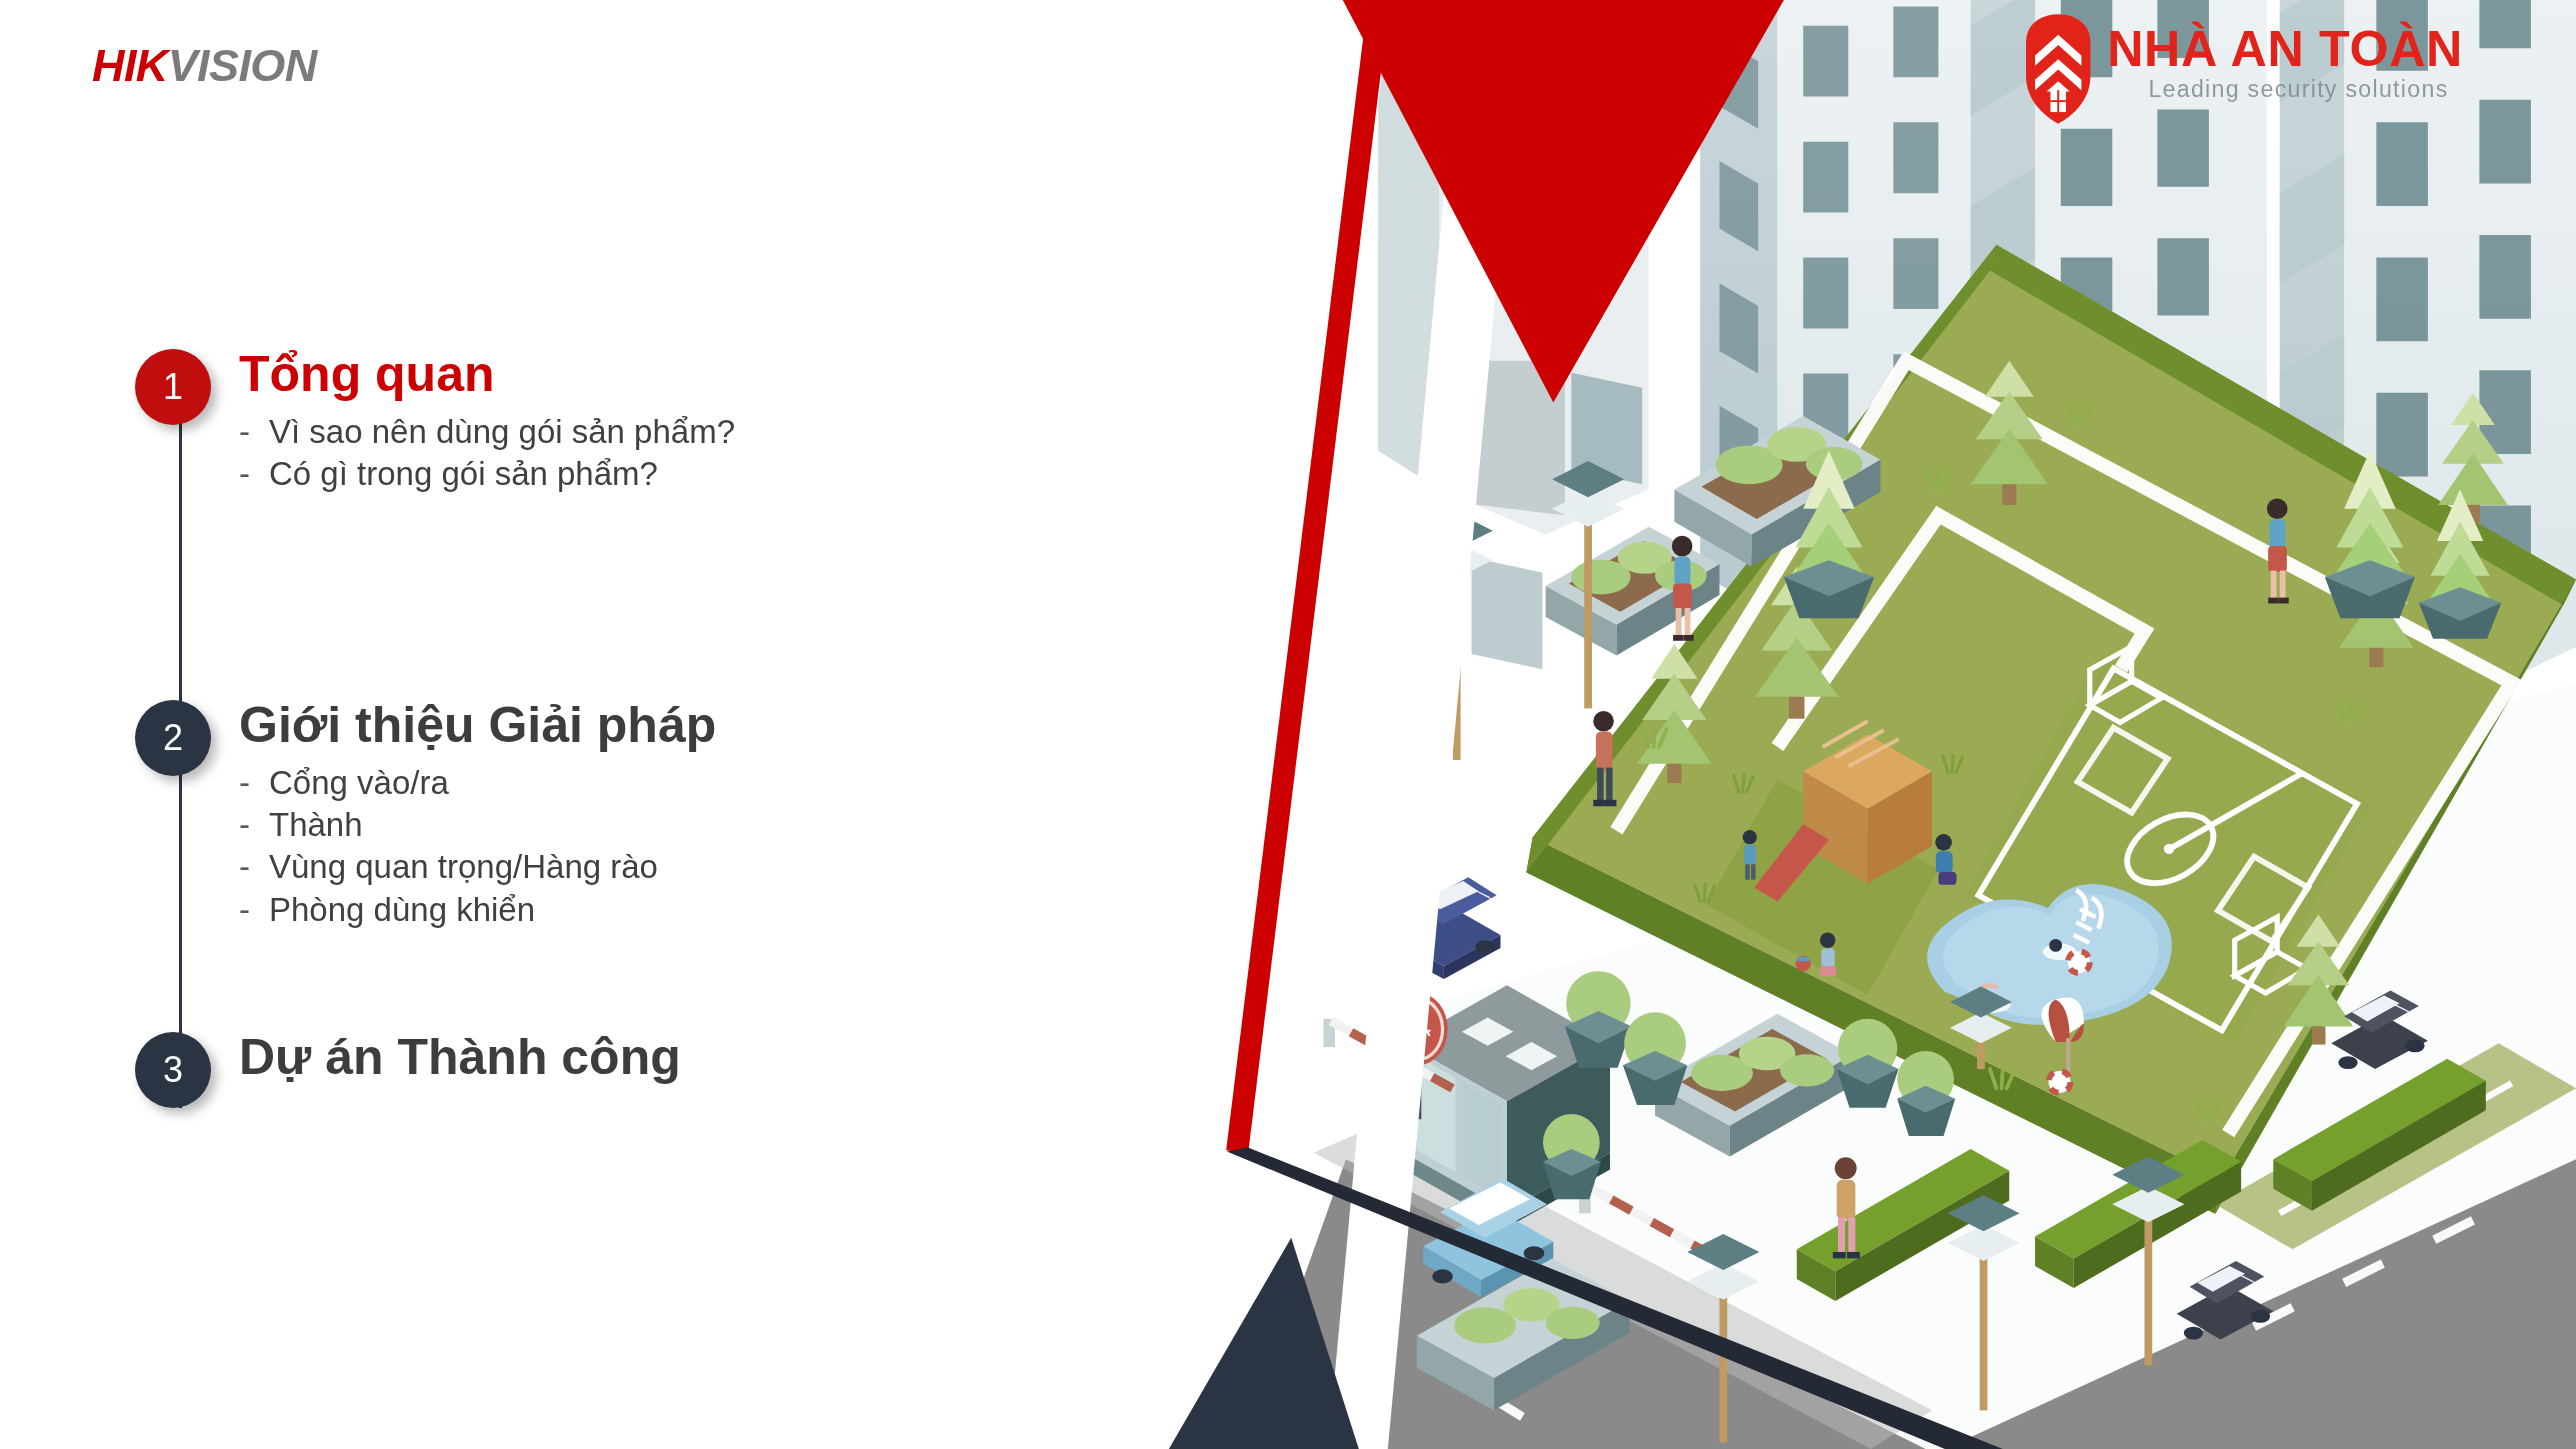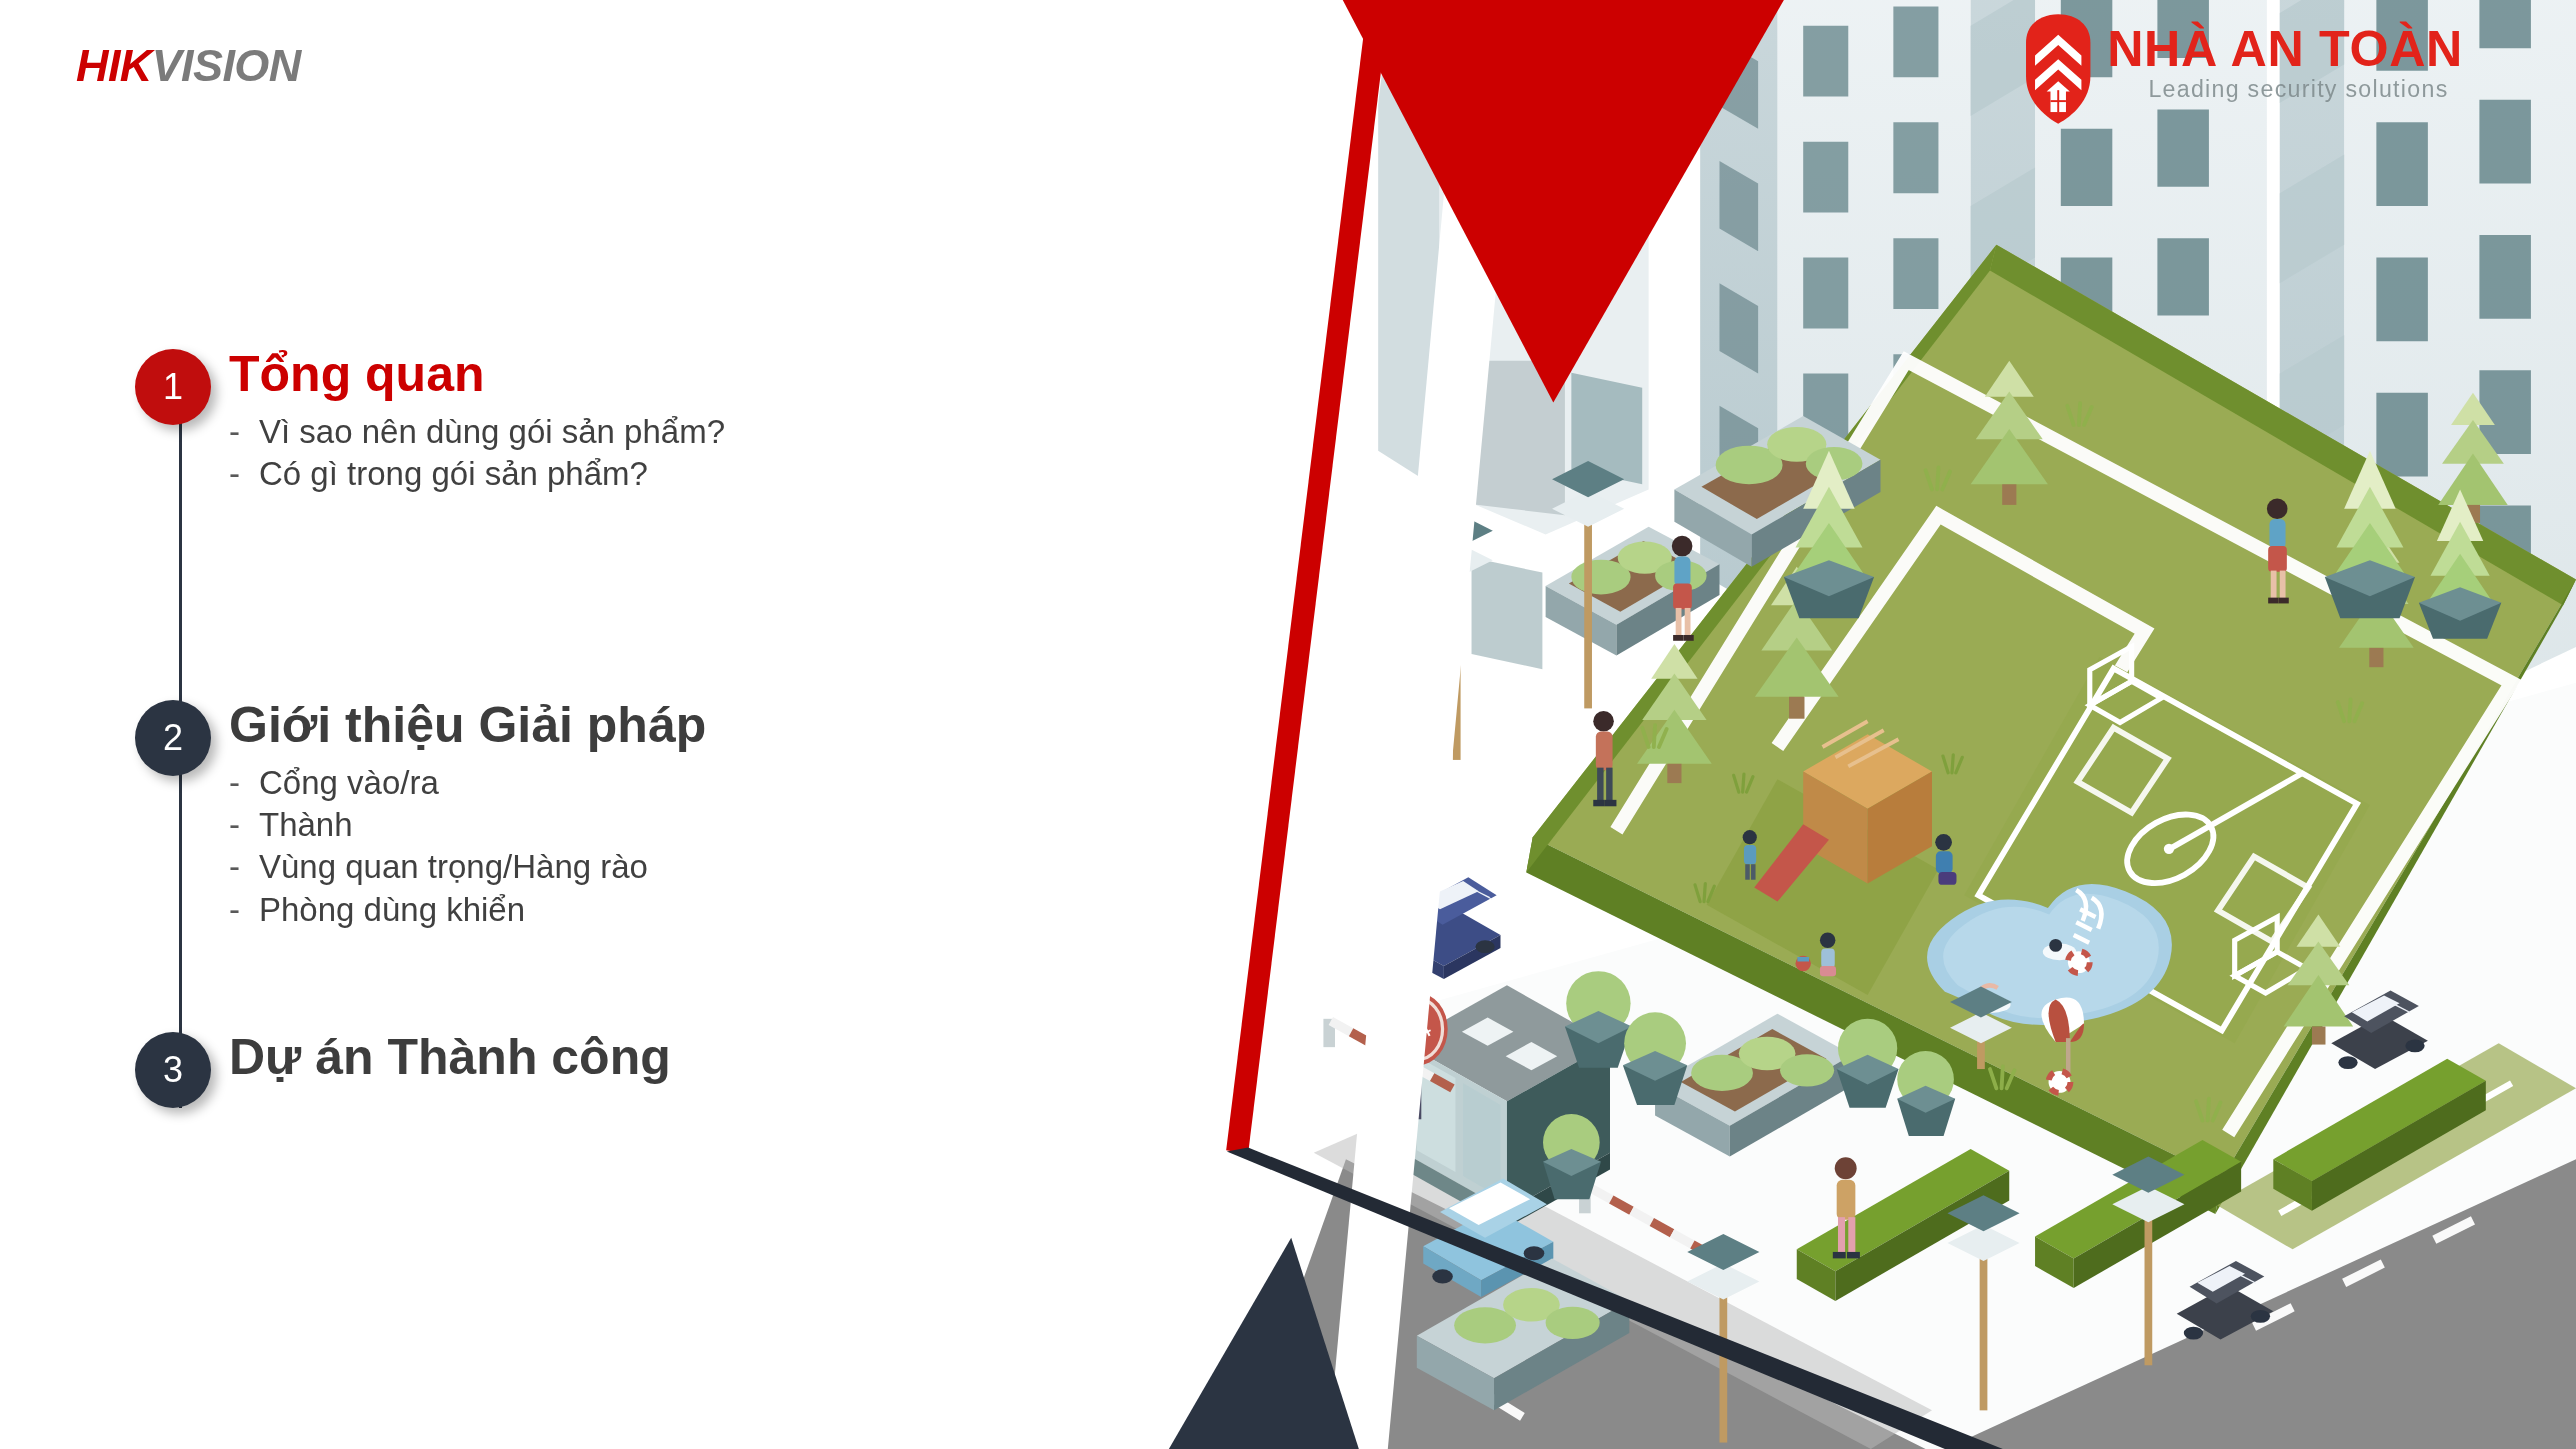--- a/index.html
+++ b/index.html
@@ -26,21 +26,21 @@
     position: absolute;
     left: 76px;
     top: 40px;
     font-size: 45px;
     font-weight: 700;
     font-style: italic;
     letter-spacing: -0.6px;
     white-space: nowrap;
     user-select: none;
   }
-  #brand-logo .hik { color: #cc0000; }
+  #brand-logo .hik { color: #cc0000; margin-left: 16px; }
   #brand-logo .vision { color: #7b7b7b; text-align: center; }
 
   
   #agenda {
     position: absolute;
     left: 135px;
     top: 348px;
     width: 966px;
   }
   .agenda-rail {
@@ -69,21 +69,21 @@
     color: #ffffff;
     font-size: 36px;
     font-weight: 400;
     box-shadow: 5.8px 5.8px 10.3px rgba(0,0,0,0.28);
     margin-top: 1.3px;
   }
   .badge-red { background: #c00d0d; }
   .badge-navy { background: #2b3442; }
 
   .agenda-body {
-    margin-left: 18px;
+    margin-left: 28px;
     padding-top: 1.3px;
   }
   .agenda-title {
     font-size: 50px;
     font-weight: 700;
     line-height: 1.0;
     white-space: nowrap;
     margin: 0;
   }
   .title-red { color: #cc0000; }

